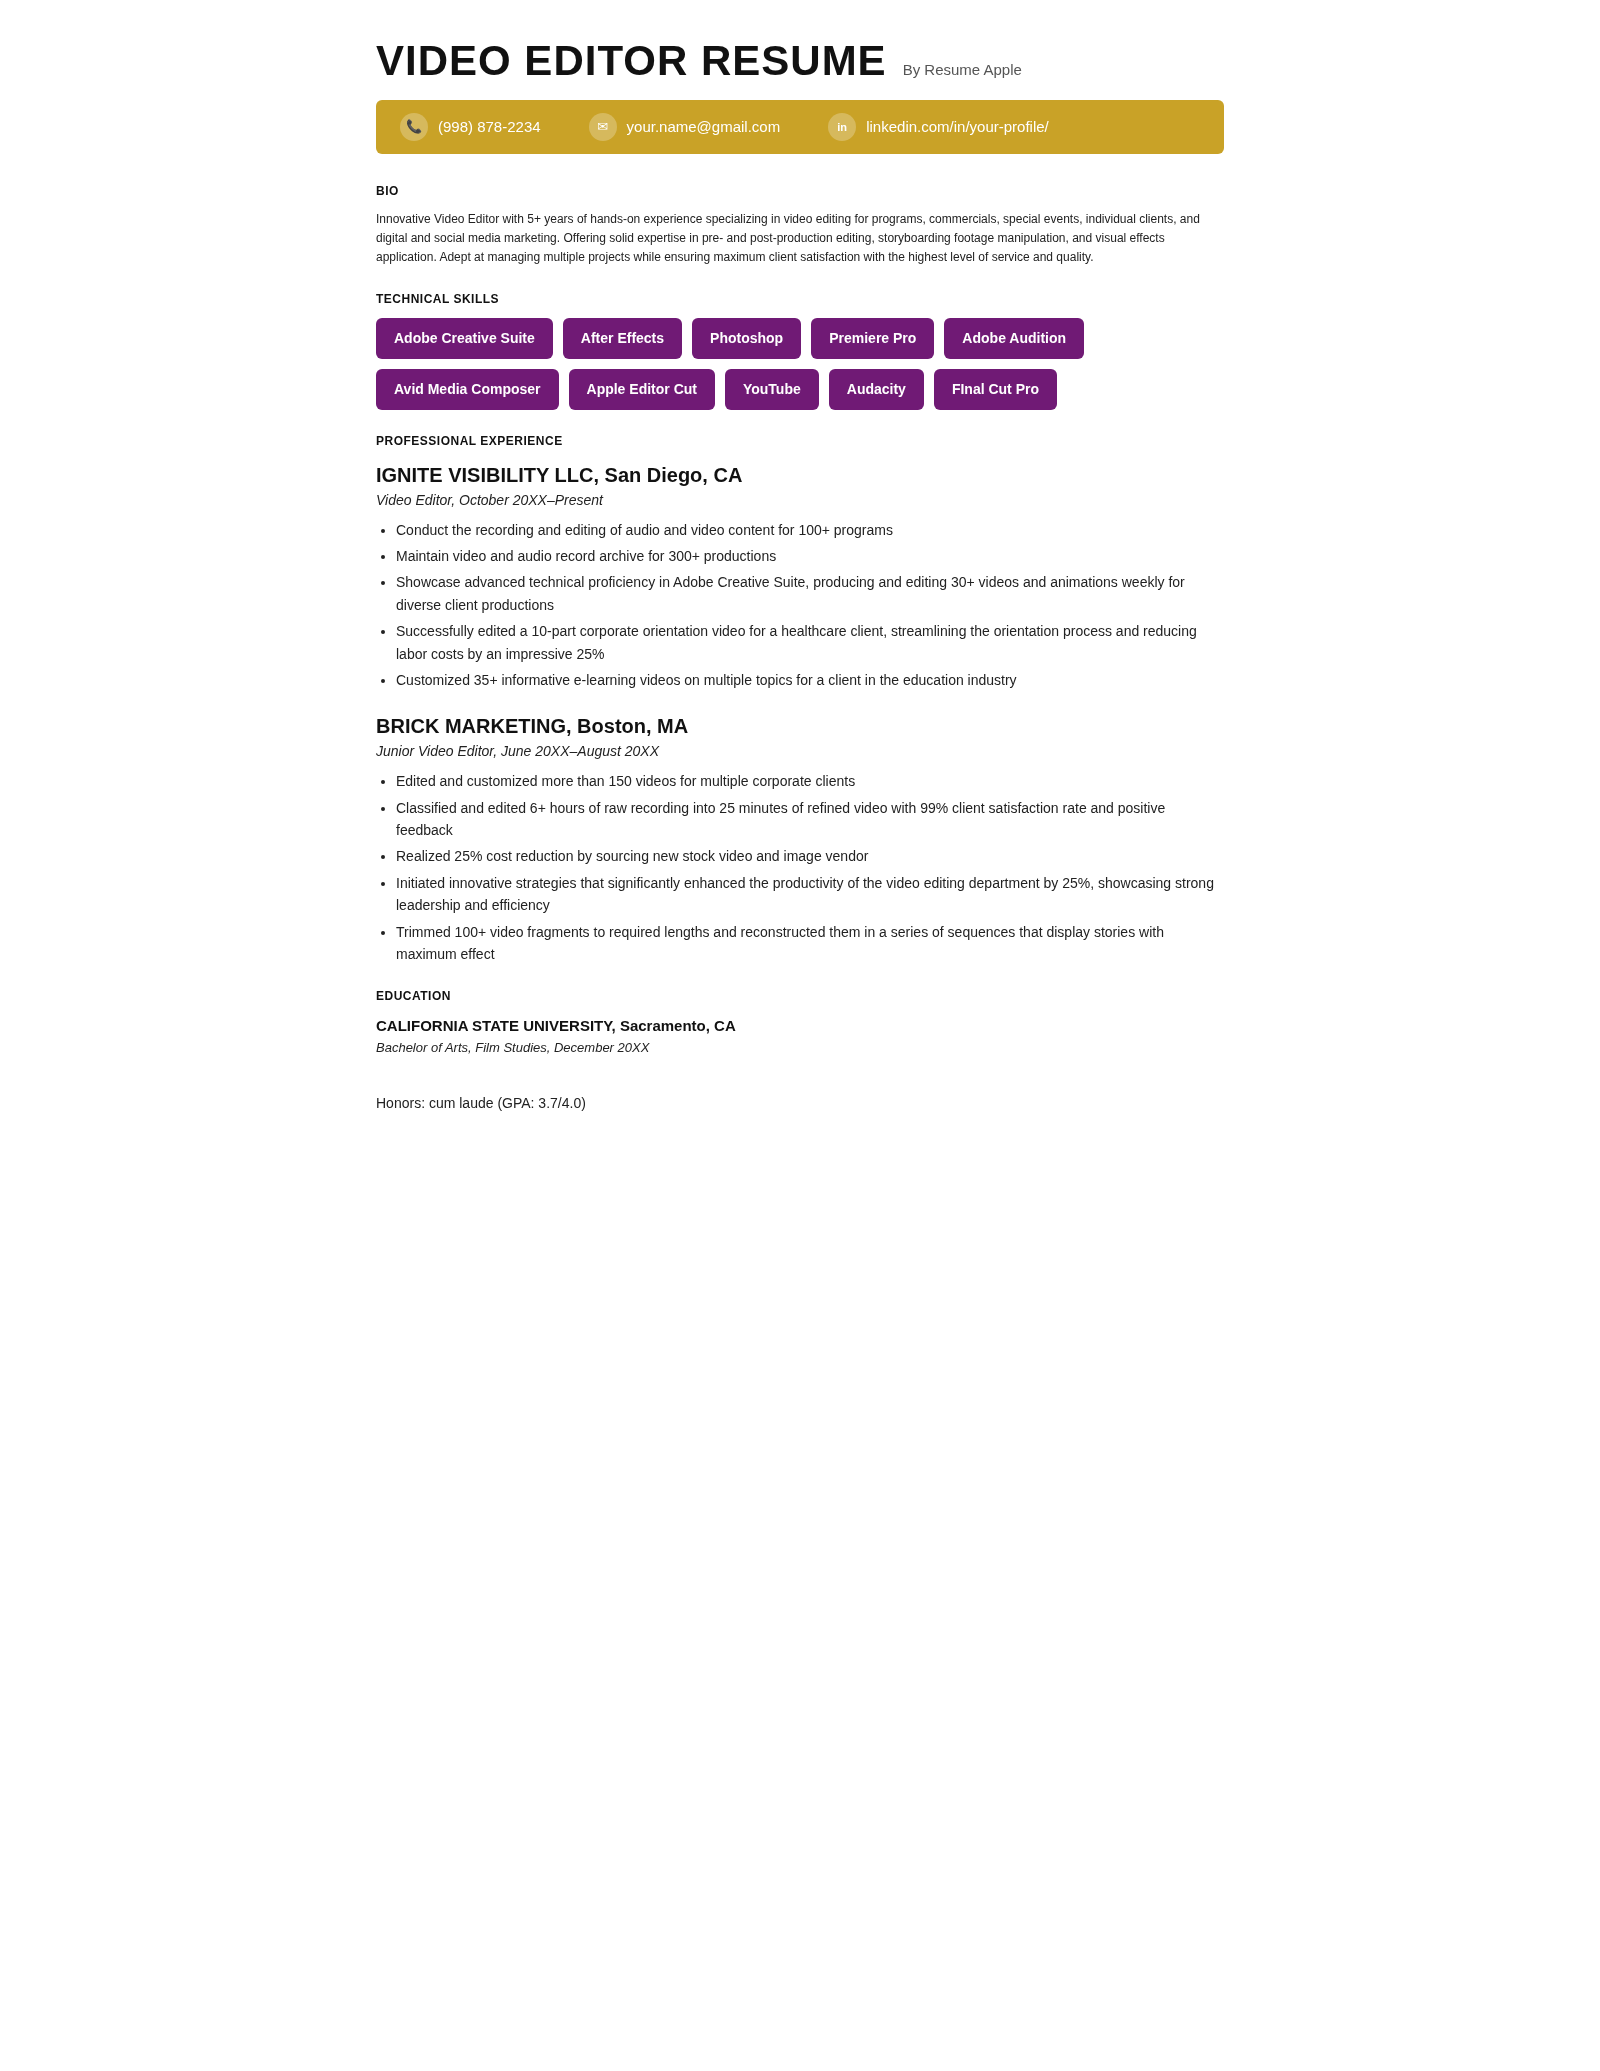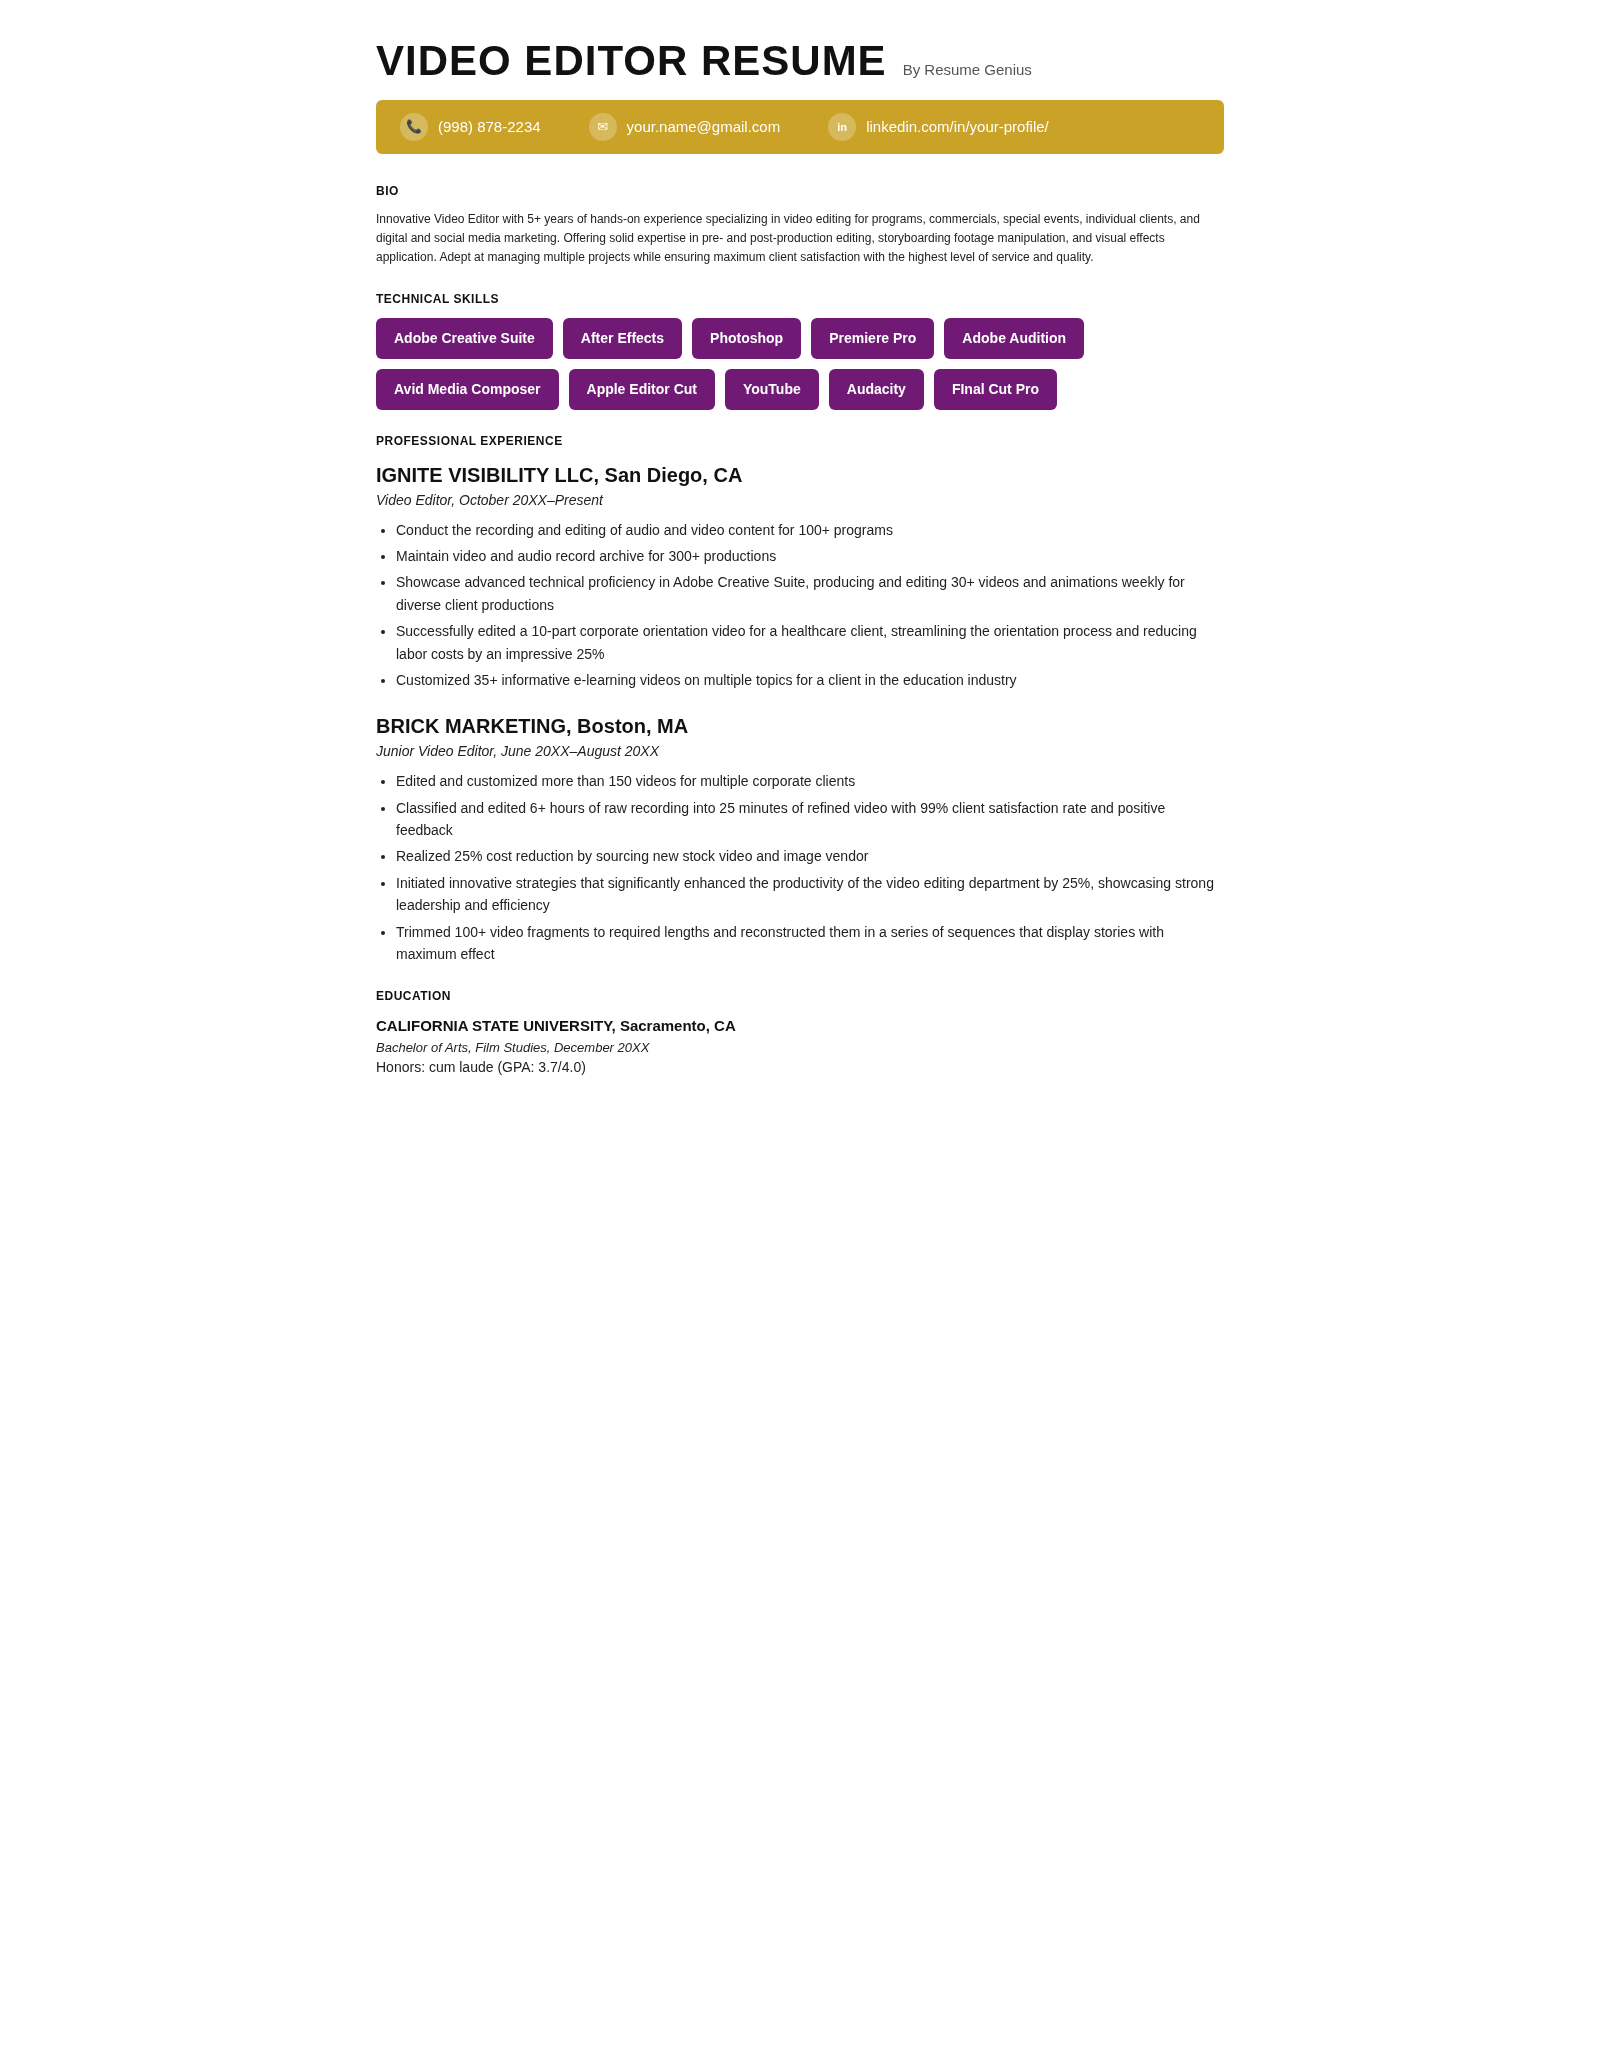--- a/index.html
+++ b/index.html
@@ -131,28 +131,29 @@
       margin-bottom: 0px;
     }
     .edu-degree {
       font-style: italic;
       font-size: 13px;
       color: #222;
     }
     .edu-honors {
       font-size: 14px;
       color: #222;
+      margin-top: 36px;
     }
   </style>
 </head>
 <body>
 
 <div class="header-row">
   <h1 class="main-title">VIDEO EDITOR RESUME</h1>
-  <span class="subtitle">By Resume Genius</span>
+  <span class="subtitle">By Resume Apple</span>
 </div>
 
 <div class="contact-bar">
   <div class="contact-item">
     <div class="contact-icon">📞</div>
     <span>(998) 878-2234</span>
   </div>
   <div class="contact-item">
     <div class="contact-icon">✉</div>
     <span>your.name@gmail.com</span>

